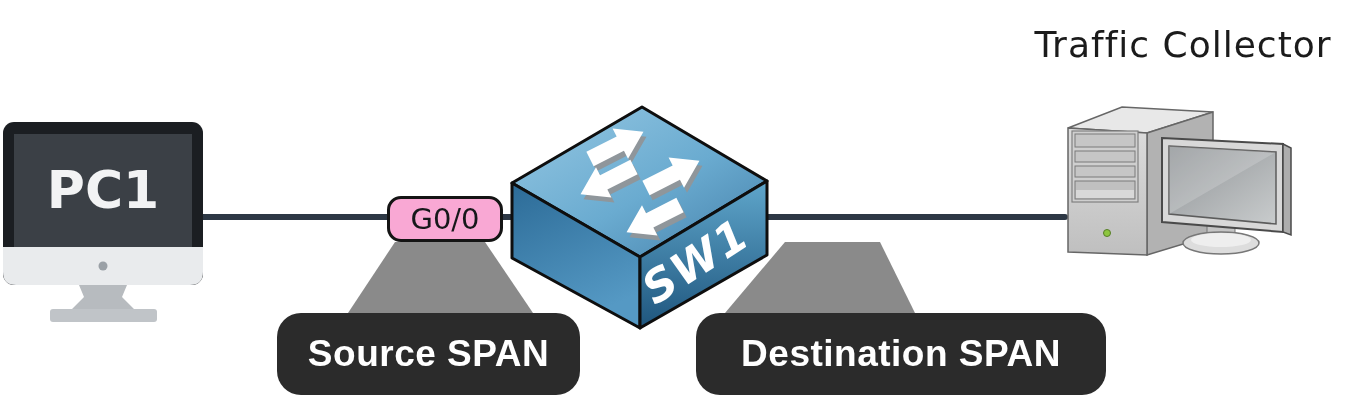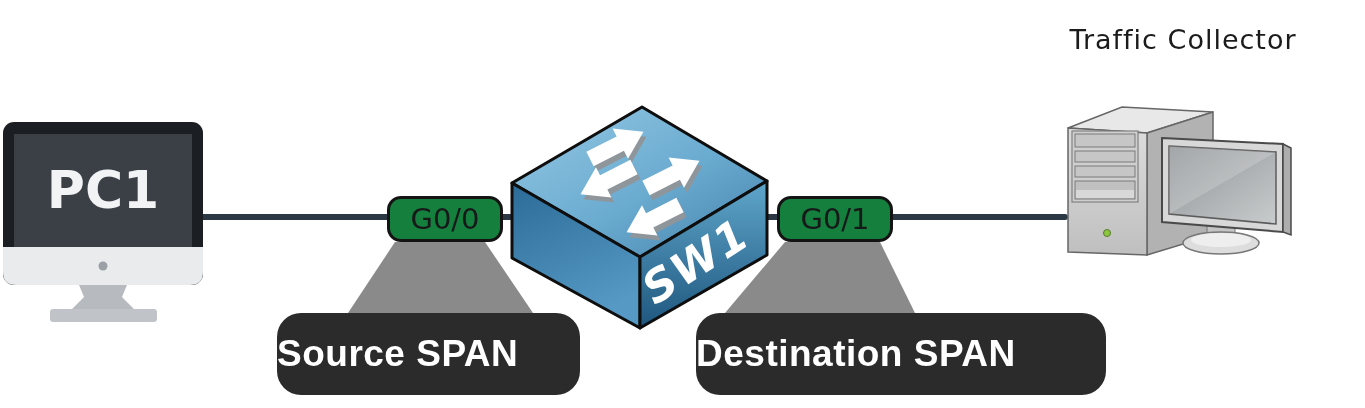--- a/index.html
+++ b/index.html
@@ -12,51 +12,51 @@
   }
   .abs{position:absolute;}
   
   .link-line{
     left:200px;top:214px;width:868px;height:6px;
     background:#2d3845;border-radius:3px;
   }
   
   .port-badge{
     top:196px;width:116px;height:46px;box-sizing:border-box;
-    background:#15803d;border:3.5px solid #141414;border-radius:14px;
+    background:#f9a8d4;border:3.5px solid #141414;border-radius:14px;
     display:flex;align-items:center;justify-content:center;
     font-family:"DejaVu Sans",sans-serif;font-size:29px;color:#16181a;
     z-index:6;
   }
   .port-g00{left:387px;}
   .port-g01{left:777px;}
   
   .pointer{background:#8a8a8a;z-index:2;}
   .pointer-left{
     left:340px;top:242px;width:200px;height:71px;
     clip-path:polygon(55px 0,145px 0,193px 71px,8px 71px);
   }
   .pointer-right{
     left:715px;top:242px;width:212px;height:71px;
     clip-path:polygon(70px 0,165px 0,200px 71px,10px 71px);
   }
   
   .span-label{
     top:313px;height:82px;background:#2b2b2b;border-radius:24px;
-    display:flex;align-items:center;justify-content:flex-start;
+    display:flex;align-items:center;justify-content:center;
     color:#ffffff;font-weight:bold;font-size:37px;letter-spacing:.5px;
     z-index:5;
   }
   .span-source{left:277px;width:303px;}
   .span-dest{left:696px;width:410px;}
   
   .collector-title{
     left:1008px;top:24px;width:350px;text-align:center;
     font-family:"DejaVu Sans",sans-serif;
-    font-size:27px;letter-spacing:1px;color:#1b1b1b;
+    font-size:36px;letter-spacing:1px;color:#1b1b1b;
   }
   
   .pc-icon{left:0;top:118px;z-index:3;}
   .switch-icon{left:505px;top:100px;z-index:4;}
   .collector-icon{left:1060px;top:98px;z-index:3;}
   svg text{font-family:"DejaVu Sans","Liberation Sans",sans-serif;}
   .pc-label-text{font-weight:bold;font-size:52px;fill:#f2f3f4;}
   .sw-label-text{font-weight:bold;font-style:italic;font-size:44px;fill:#ffffff;letter-spacing:2px;}
 </style>
 </head>
@@ -109,23 +109,20 @@
       <use href="#arrow-shape" transform="translate(141,88) rotate(-27)" fill="#ffffff"></use>
       <use href="#arrow-shape" transform="translate(178,110) rotate(153)" fill="#8f969b"></use>
       <use href="#arrow-shape" transform="translate(175,105) rotate(153)" fill="#ffffff"></use>
     </g>
     <text transform="translate(199,174) rotate(-33)" text-anchor="middle" class="sw-label-text">SW1</text>
   </svg>
 
   <div class="abs port-badge port-g00">
     <span>G0/0</span>
   </div>
-  <div class="abs port-badge port-g01">
-    <span>G0/1</span>
-  </div>
 
   <div class="abs span-label span-source">
     <span>Source SPAN</span>
   </div>
   <div class="abs span-label span-dest">
     <span>Destination SPAN</span>
   </div>
 
   <div class="abs collector-title">Traffic Collector</div>
 

